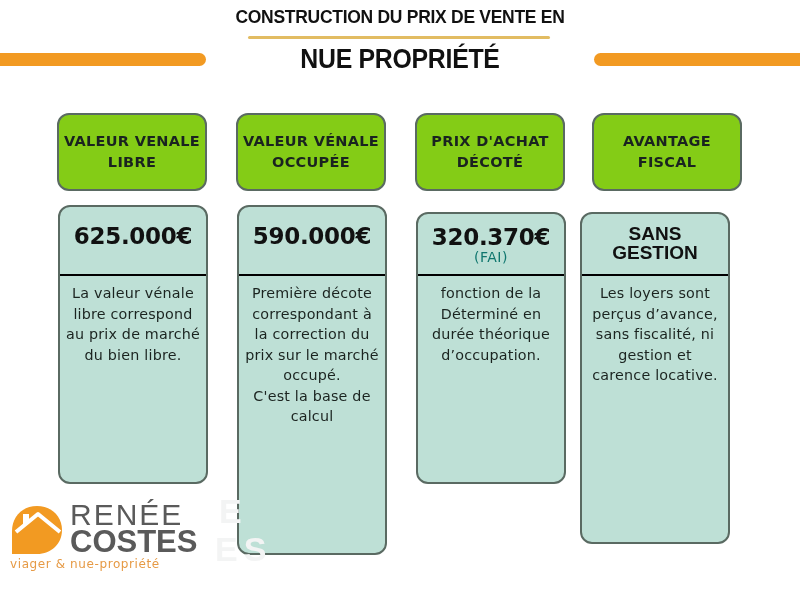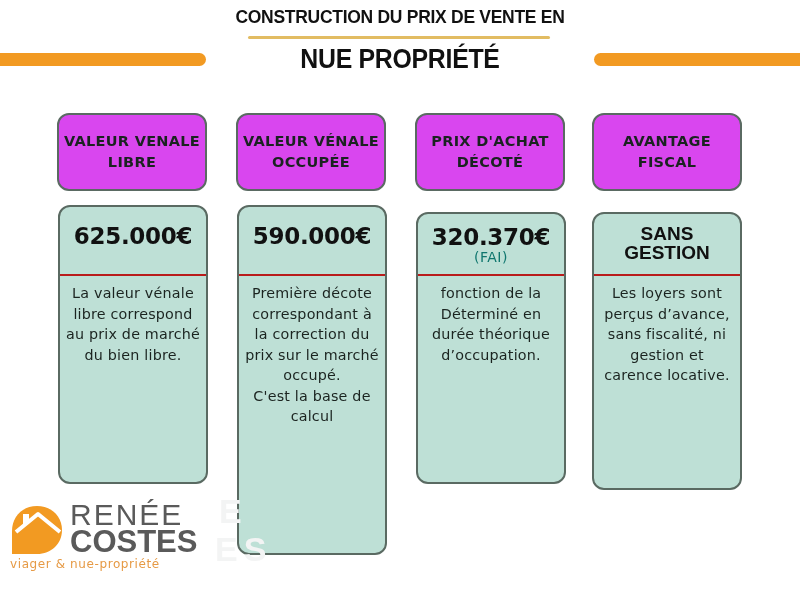--- a/index.html
+++ b/index.html
@@ -26,33 +26,33 @@
       position: absolute; left: -10px; top: 53px; width: 216px; height: 13px;
       background: #f29a22; border-radius: 7px;
     }
     .bar-right {
       position: absolute; left: 594px; top: 53px; width: 230px; height: 13px;
       background: #f29a22; border-radius: 7px;
     }
 
     .head-box {
       position: absolute; top: 113px; height: 78px;
-      background: #d946ef; border: 2px solid #5a6a62; border-radius: 12px;
+      background: #84cc16; border: 2px solid #5a6a62; border-radius: 12px;
       display: flex; align-items: center; justify-content: center;
       text-align: center; font-weight: 700; font-size: 14.5px; line-height: 21px;
       letter-spacing: 0.3px; color: #1a2320; padding: 0 4px;
     }
     .card {
       position: absolute; background: #bee0d6; border: 2px solid #5a6a62;
       border-radius: 12px; overflow: hidden;
     }
     .card-top {
       height: 69px; display: flex; flex-direction: column;
       align-items: center; justify-content: center; text-align: center;
-      border-bottom: 2px solid #b91c1c;
+      border-bottom: 2px solid #000000;
     }
     .card-value { font-weight: 700; font-size: 23px; color: #111; letter-spacing: -0.3px; }
     .card-sub { font-size: 14px; color: #0f766e; margin-top: -1px; letter-spacing: 0.5px; }
     .card-value-small { font-family: "Liberation Sans", sans-serif; font-weight: 700; font-size: 19px; line-height: 19px; color: #111; }
     .card-body {
       padding: 7px 2px 0 2px; text-align: center;
       font-size: 14.3px; line-height: 20.5px; color: #1b2420;
       letter-spacing: 0.2px;
     }
     .card-body span { display: block; white-space: nowrap; }
@@ -143,21 +143,21 @@
     <div class="card-sub">(FAI)</div>
   </div>
   <div class="card-body">
     <span>fonction de la</span>
     <span>Déterminé en</span>
     <span>durée théorique</span>
     <span>d’occupation.</span>
   </div>
 </div>
 
-<div class="card" style="left:592px;top:212px;width:150px;height:278px;">
+<div class="card" style="left:580px;top:212px;width:150px;height:332px;">
   <div class="card-top" style="height:62px;justify-content:flex-start;padding-top:10px;">
     <div class="card-value-small">SANS</div>
     <div class="card-value-small">GESTION</div>
   </div>
   <div class="card-body">
     <span>Les loyers sont</span>
     <span>perçus d’avance,</span>
     <span>sans fiscalité, ni</span>
     <span>gestion et</span>
     <span>carence locative.</span>

